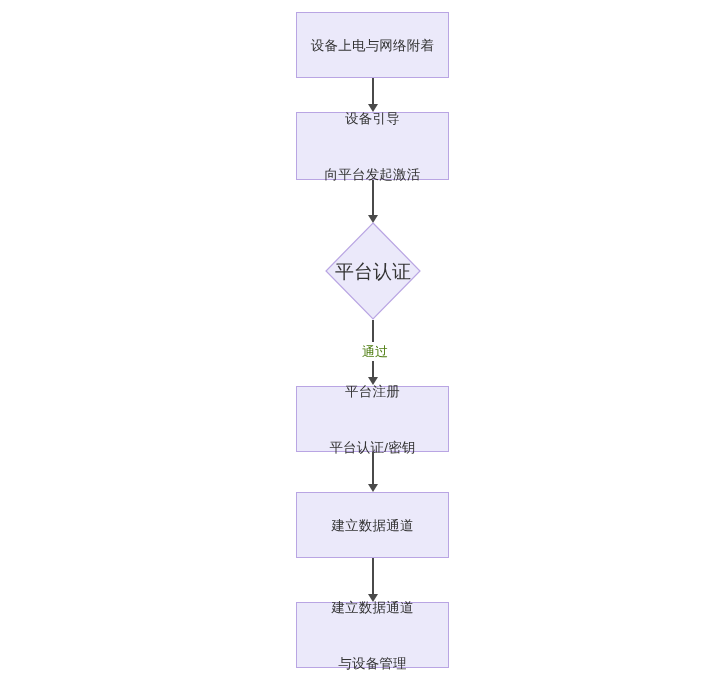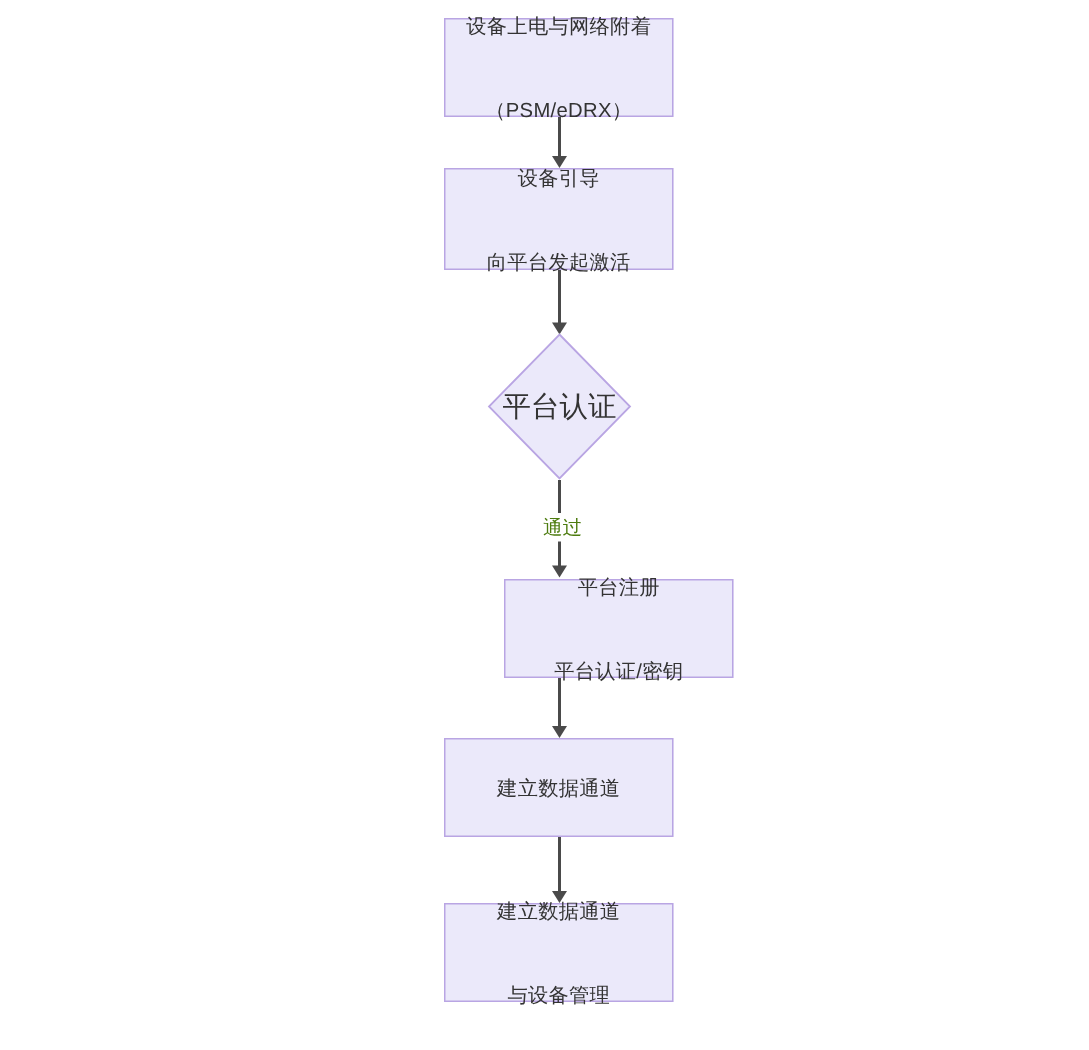--- a/index.html
+++ b/index.html
@@ -90,21 +90,20 @@
     text-align: center;
   }
 </style>
 </head>
 <body>
 
 <div id="flowchart-canvas">
 
   <div class="node" style="left:296px; top:12px; width:153px; height:66px;">
     <span class="line">设备上电与网络附着</span>
-    <span class="line">（PSM/eDRX）</span>
   </div>
 
   <div class="connector" style="left:372.2px; top:78px; height:28px;"></div>
   <div class="arrowhead" style="left:367.5px; top:104px;"></div>
 
   <div class="node" style="left:296px; top:112px; width:153px; height:68px;">
     <span class="line">设备引导</span>
     <span class="line">向平台发起激活</span>
   </div>
 
@@ -117,21 +116,21 @@
         <polygon points="48,1 95,49 48,97 1,49" fill="#ebe9fa" stroke="#b9a5e3" stroke-width="1.2"></polygon>
       </svg>
     </div>
     <div class="diamond-label">平台认证</div>
   </div>
 
   <div class="connector" style="left:372.2px; top:320px; height:58px;"></div>
   <div class="edge-label" style="left:355px; top:342px; width:36px;">通过</div>
   <div class="arrowhead" style="left:367.5px; top:377px;"></div>
 
-  <div class="node" style="left:296px; top:386px; width:153px; height:66px;margin-left:40px;">
+  <div class="node" style="left:296px; top:386px; width:153px; height:66px;">
     <span class="line">平台注册</span>
     <span class="line">平台认证/密钥</span>
   </div>
 
   <div class="connector" style="left:372.2px; top:452px; height:33px;"></div>
   <div class="arrowhead" style="left:367.5px; top:484px;"></div>
 
   <div class="node" style="left:296px; top:492px; width:153px; height:66px;align-items:center;">
     <span class="line">建立数据通道</span>
   </div>

